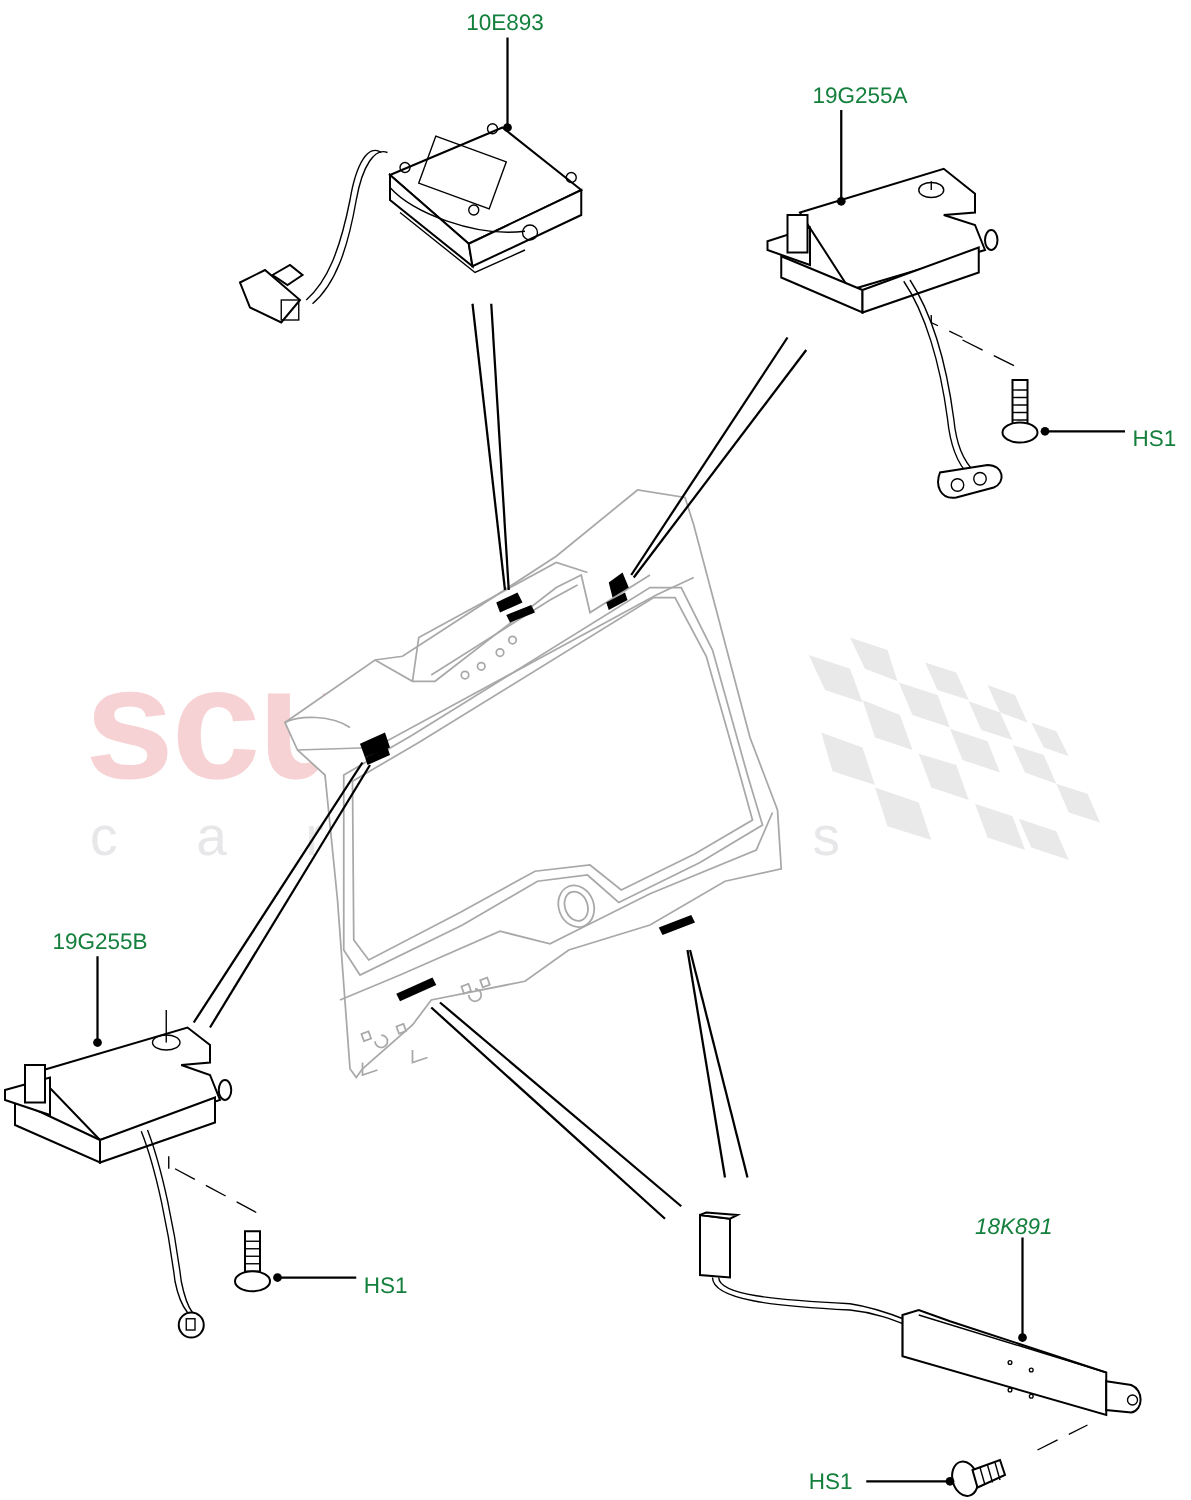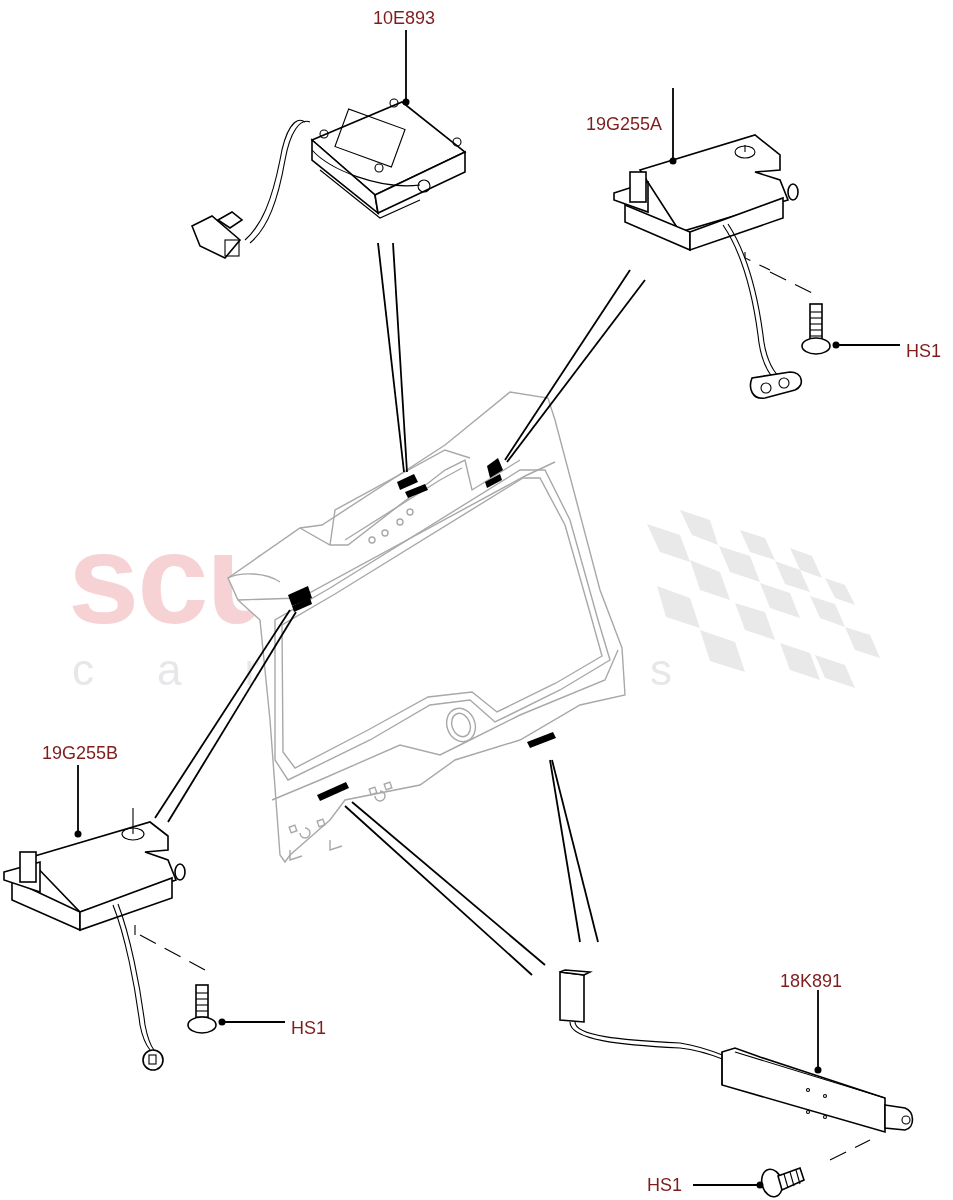--- a/index.html
+++ b/index.html
@@ -1,18 +1,18 @@
 <!DOCTYPE html>
 <html><head>
   <meta charset="utf-8">
   <style>
     html, body { margin: 0; padding: 0; background: #ffffff; }
     body { width: 953px; height: 1200px; overflow: hidden; position: relative; font-family: "Liberation Sans", sans-serif; }
     #diagram { position: absolute; left: 0; top: 0; width: 953px; height: 1200px; }
-    .callout-label { position: absolute; color: #7f1d1d; font-family: "Liberation Sans", sans-serif; font-size: 18px; line-height: 20px; white-space: nowrap; cursor: pointer; }
+    .callout-label { position: absolute; color: #15803d; font-family: "Liberation Sans", sans-serif; font-size: 18px; line-height: 20px; white-space: nowrap; cursor: pointer; }
     .wm-main { position: absolute; left: 68px; top: 515px; font-family: "Liberation Sans", sans-serif; font-weight: bold; font-size: 128px; letter-spacing: -2px; color: #f7d2d4; line-height: 128px; white-space: nowrap; }
     .wm-sub { position: absolute; left: 72px; top: 648px; font-family: "Liberation Sans", sans-serif; font-size: 44px; letter-spacing: 63px; color: #e7e7e9; line-height: 44px; white-space: nowrap; }
     .part-line { stroke: #000; stroke-width: 1.6; fill: #fff; }
     .part-thin { stroke: #000; stroke-width: 1.1; fill: none; }
     .gate { stroke: #a8a8a8; stroke-width: 1.4; fill: none; }
     .gate-fill { stroke: #a8a8a8; stroke-width: 1.4; fill: #fff; }
     .lead { stroke: #000; stroke-width: 1.8; fill: none; }
     .pad { fill: #000; }
     .chk { fill: #e9e9e9; }
   </style>
@@ -201,18 +201,18 @@
     <polygon class="part-line" points="778,1176 800,1168 804,1180 782,1190"></polygon>
     <line class="part-thin" x1="784" y1="1174" x2="788" y2="1188"></line>
     <line class="part-thin" x1="790" y1="1172" x2="794" y2="1186"></line>
     <line class="part-thin" x1="796" y1="1170" x2="800" y2="1184"></line>
   </g>
   <circle class="pad" cx="760" cy="1185" r="3.5"></circle>
   <line class="lead" x1="693" y1="1185" x2="760" y2="1185"></line>
 </svg>
 
 <div class="callout-label" style="left:373px; top:8px;">10E893</div>
-<div class="callout-label" style="left:586px; top:66px;margin-top:48px;">19G255A</div>
+<div class="callout-label" style="left:650px; top:66px;">19G255A</div>
 <div class="callout-label" style="left:42px; top:743px;">19G255B</div>
-<div class="callout-label" style="left:780px; top:971px;">18K891</div>
+<div class="callout-label" style="left:780px; top:971px;font-style:italic;">18K891</div>
 <div class="callout-label" style="left:906px; top:341px;">HS1</div>
 <div class="callout-label" style="left:291px; top:1018px;">HS1</div>
 <div class="callout-label" style="left:647px; top:1175px;">HS1</div>
 
 </body></html>

